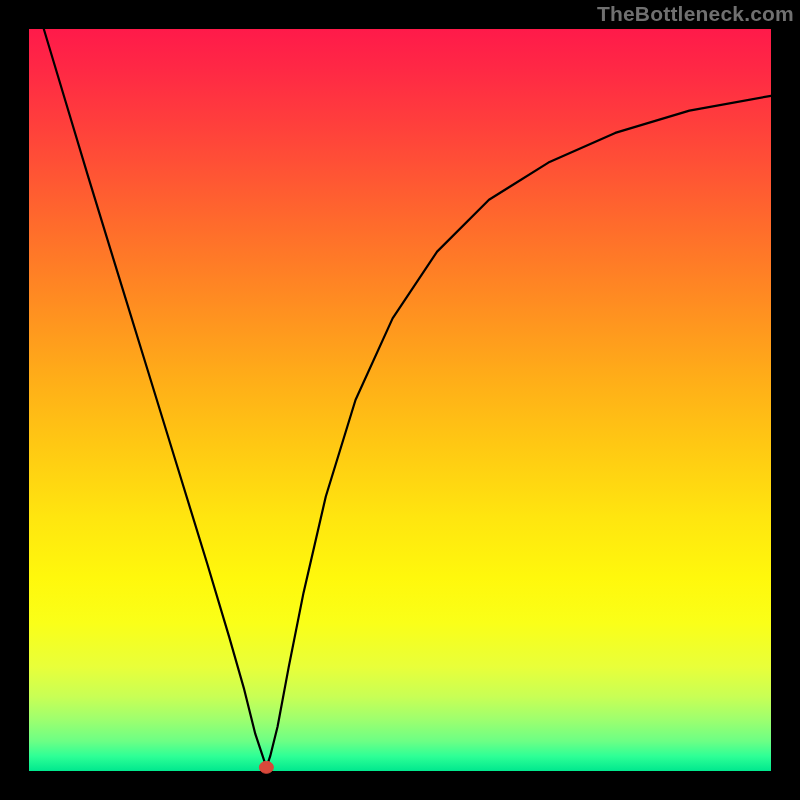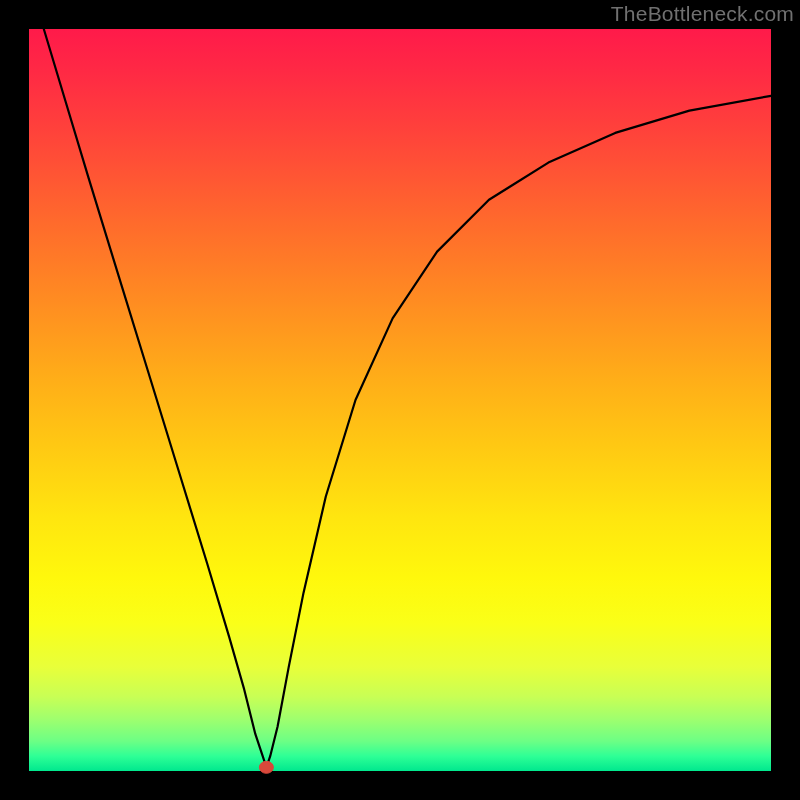--- a/index.html
+++ b/index.html
@@ -61,21 +61,21 @@
   .marker {
     fill: #d9483b;
     stroke: #d9483b;
   }
   .watermark {
     position: absolute;
     top: 2px;
     right: 6px;
     color: #707070;
     font-size: 21px;
-    font-weight: 400;
+    font-weight: 700;
     letter-spacing: 0.2px;
     user-select: none;
   }
 </style>
 </head>
 <body>
 
 <div class="frame">
 
   <div class="plot-area">

